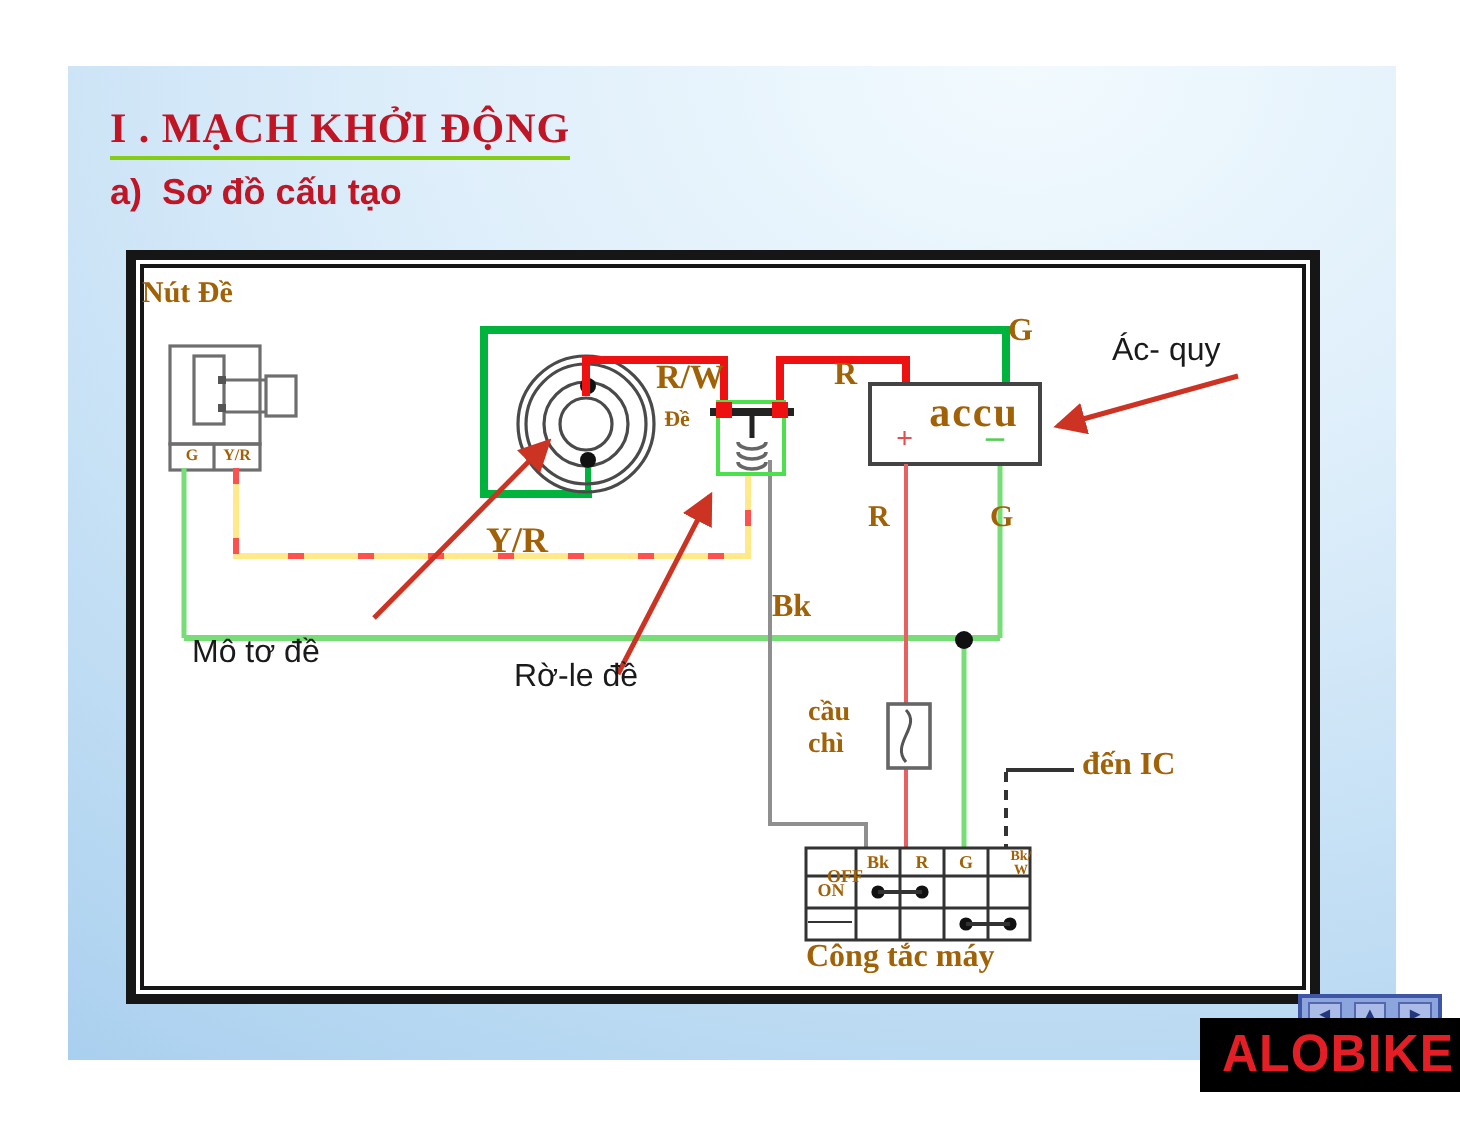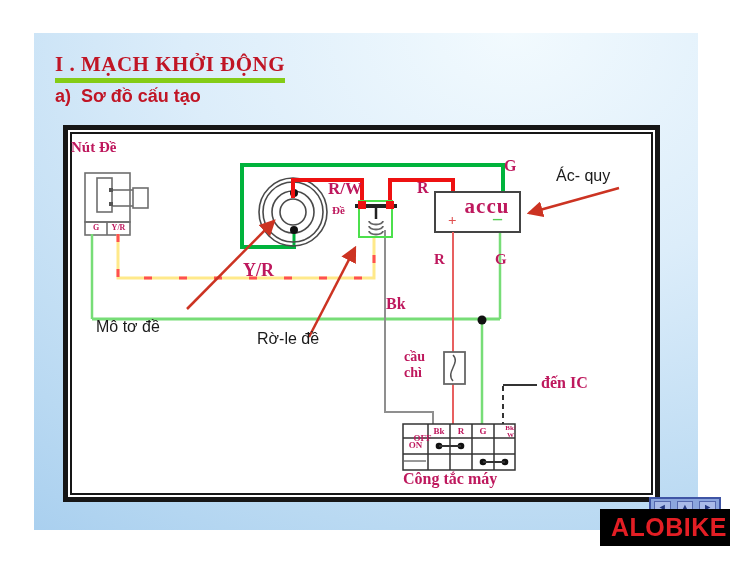--- a/index.html
+++ b/index.html
@@ -2,28 +2,28 @@
 <html><head>
 <meta charset="utf-8">
 <style>
   html,body{margin:0;padding:0;}
   body{width:730px;height:564px;background:#ffffff;position:relative;overflow:hidden;
        font-family:"Liberation Sans",sans-serif;}
   .slide{position:absolute;left:34px;top:33px;width:664px;height:497px;
          background:radial-gradient(130% 130% at 72% 0%, #f2fafe 0%, #dcedfa 38%, #b9d9f2 78%, #a5cdee 100%);}
   .title{position:absolute;left:55px;top:52px;font-family:"Liberation Serif",serif;
          font-weight:bold;font-size:21px;color:#c01525;letter-spacing:.5px;
-         border-bottom:5px solid #84cc16;padding-bottom:1px;white-space:pre;}
+         border-bottom:2px solid #84cc16;padding-bottom:1px;white-space:pre;}
   .subtitle{position:absolute;left:55px;top:86px;font-family:"Liberation Sans",sans-serif;
          font-weight:bold;font-size:18px;color:#c01525;white-space:pre;}
   .panel{position:absolute;left:63px;top:125px;width:597px;height:377px;background:#fff;
          border:5px solid #161616;box-sizing:border-box;}
   .panel-inner{position:absolute;inset:2px;border:2px solid #161616;}
   svg.wires{position:absolute;left:0;top:0;width:730px;height:564px;pointer-events:none;}
-  .lbl{position:absolute;font-family:"Liberation Serif",serif;font-weight:bold;color:#be185d;
+  .lbl{position:absolute;font-family:"Liberation Serif",serif;font-weight:bold;color:#a16207;
        white-space:nowrap;line-height:1.05;}
   .callout{position:absolute;font-family:"Liberation Sans",sans-serif;font-weight:normal;
        color:#1a1a1a;white-space:nowrap;}
   .center{text-align:center;}
   .logo-box{position:absolute;left:600px;top:509px;width:130px;height:37px;background:#000000;}
   .logo-text{position:absolute;left:11px;top:4px;font-family:"Liberation Sans",sans-serif;
        font-weight:bold;font-size:25px;color:#e31e24;letter-spacing:0.5px;transform:scaleY(1.05);}
   .nav-toolbar{position:absolute;left:649px;top:497px;width:72px;height:20px;
        background:#8ca6dd;border:2px solid #3f55a5;box-sizing:border-box;
        display:flex;align-items:center;justify-content:space-around;}

